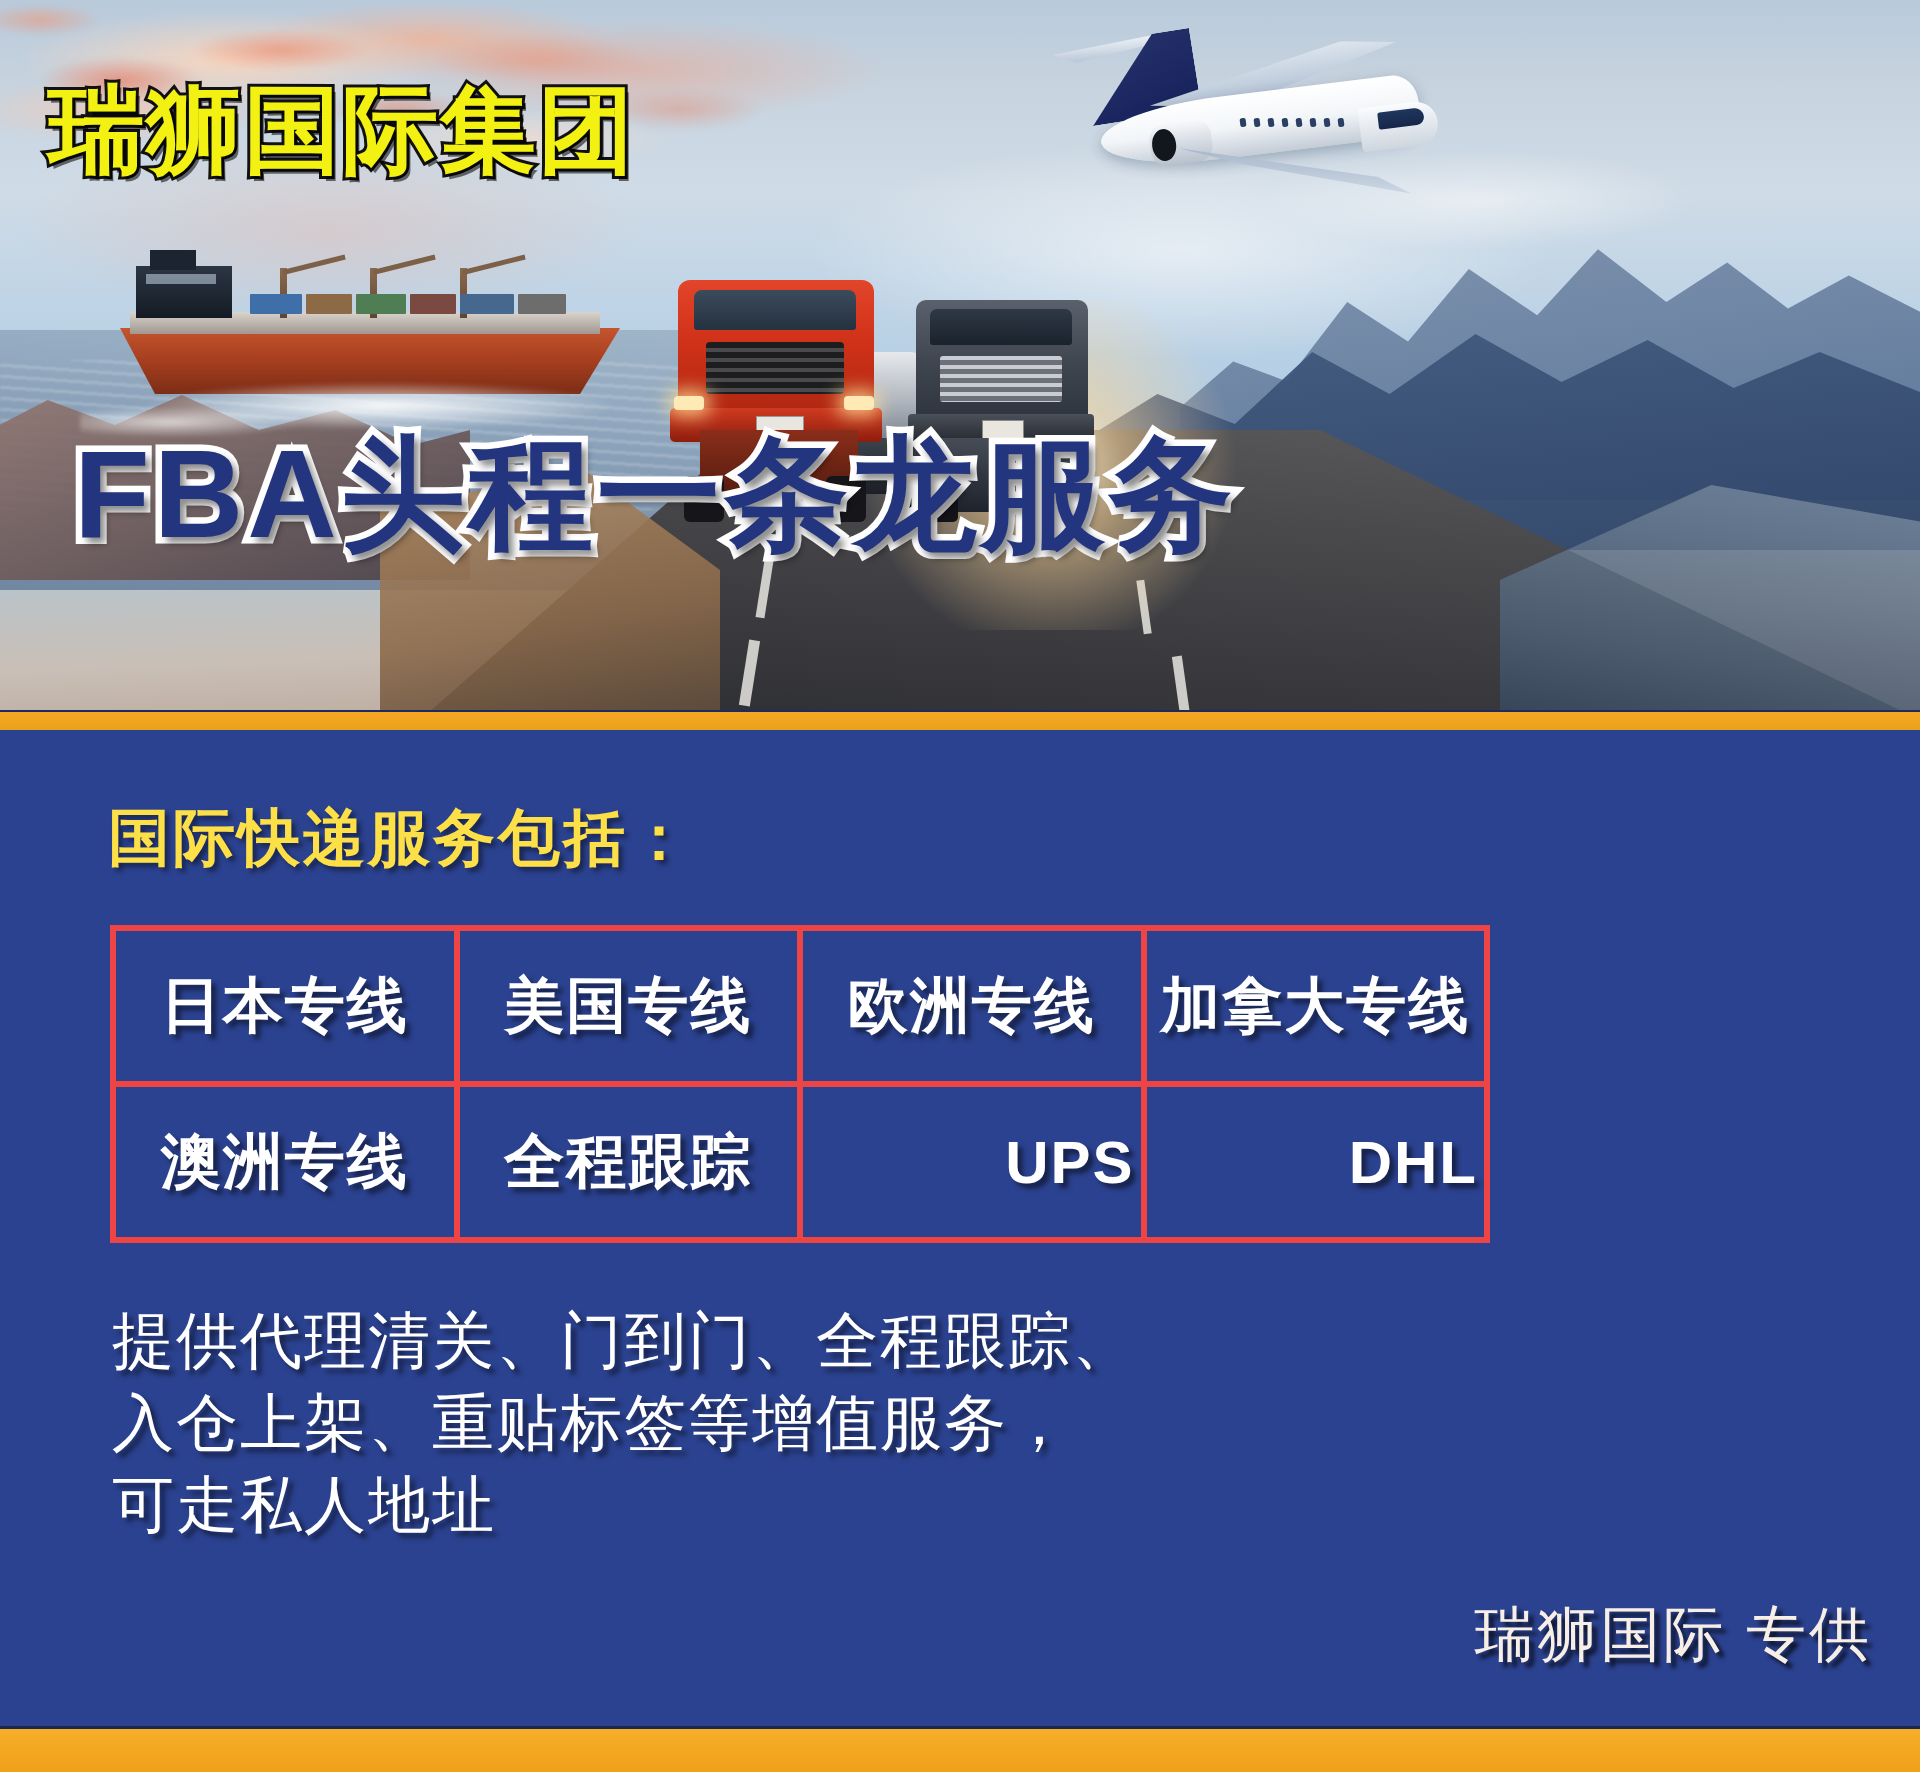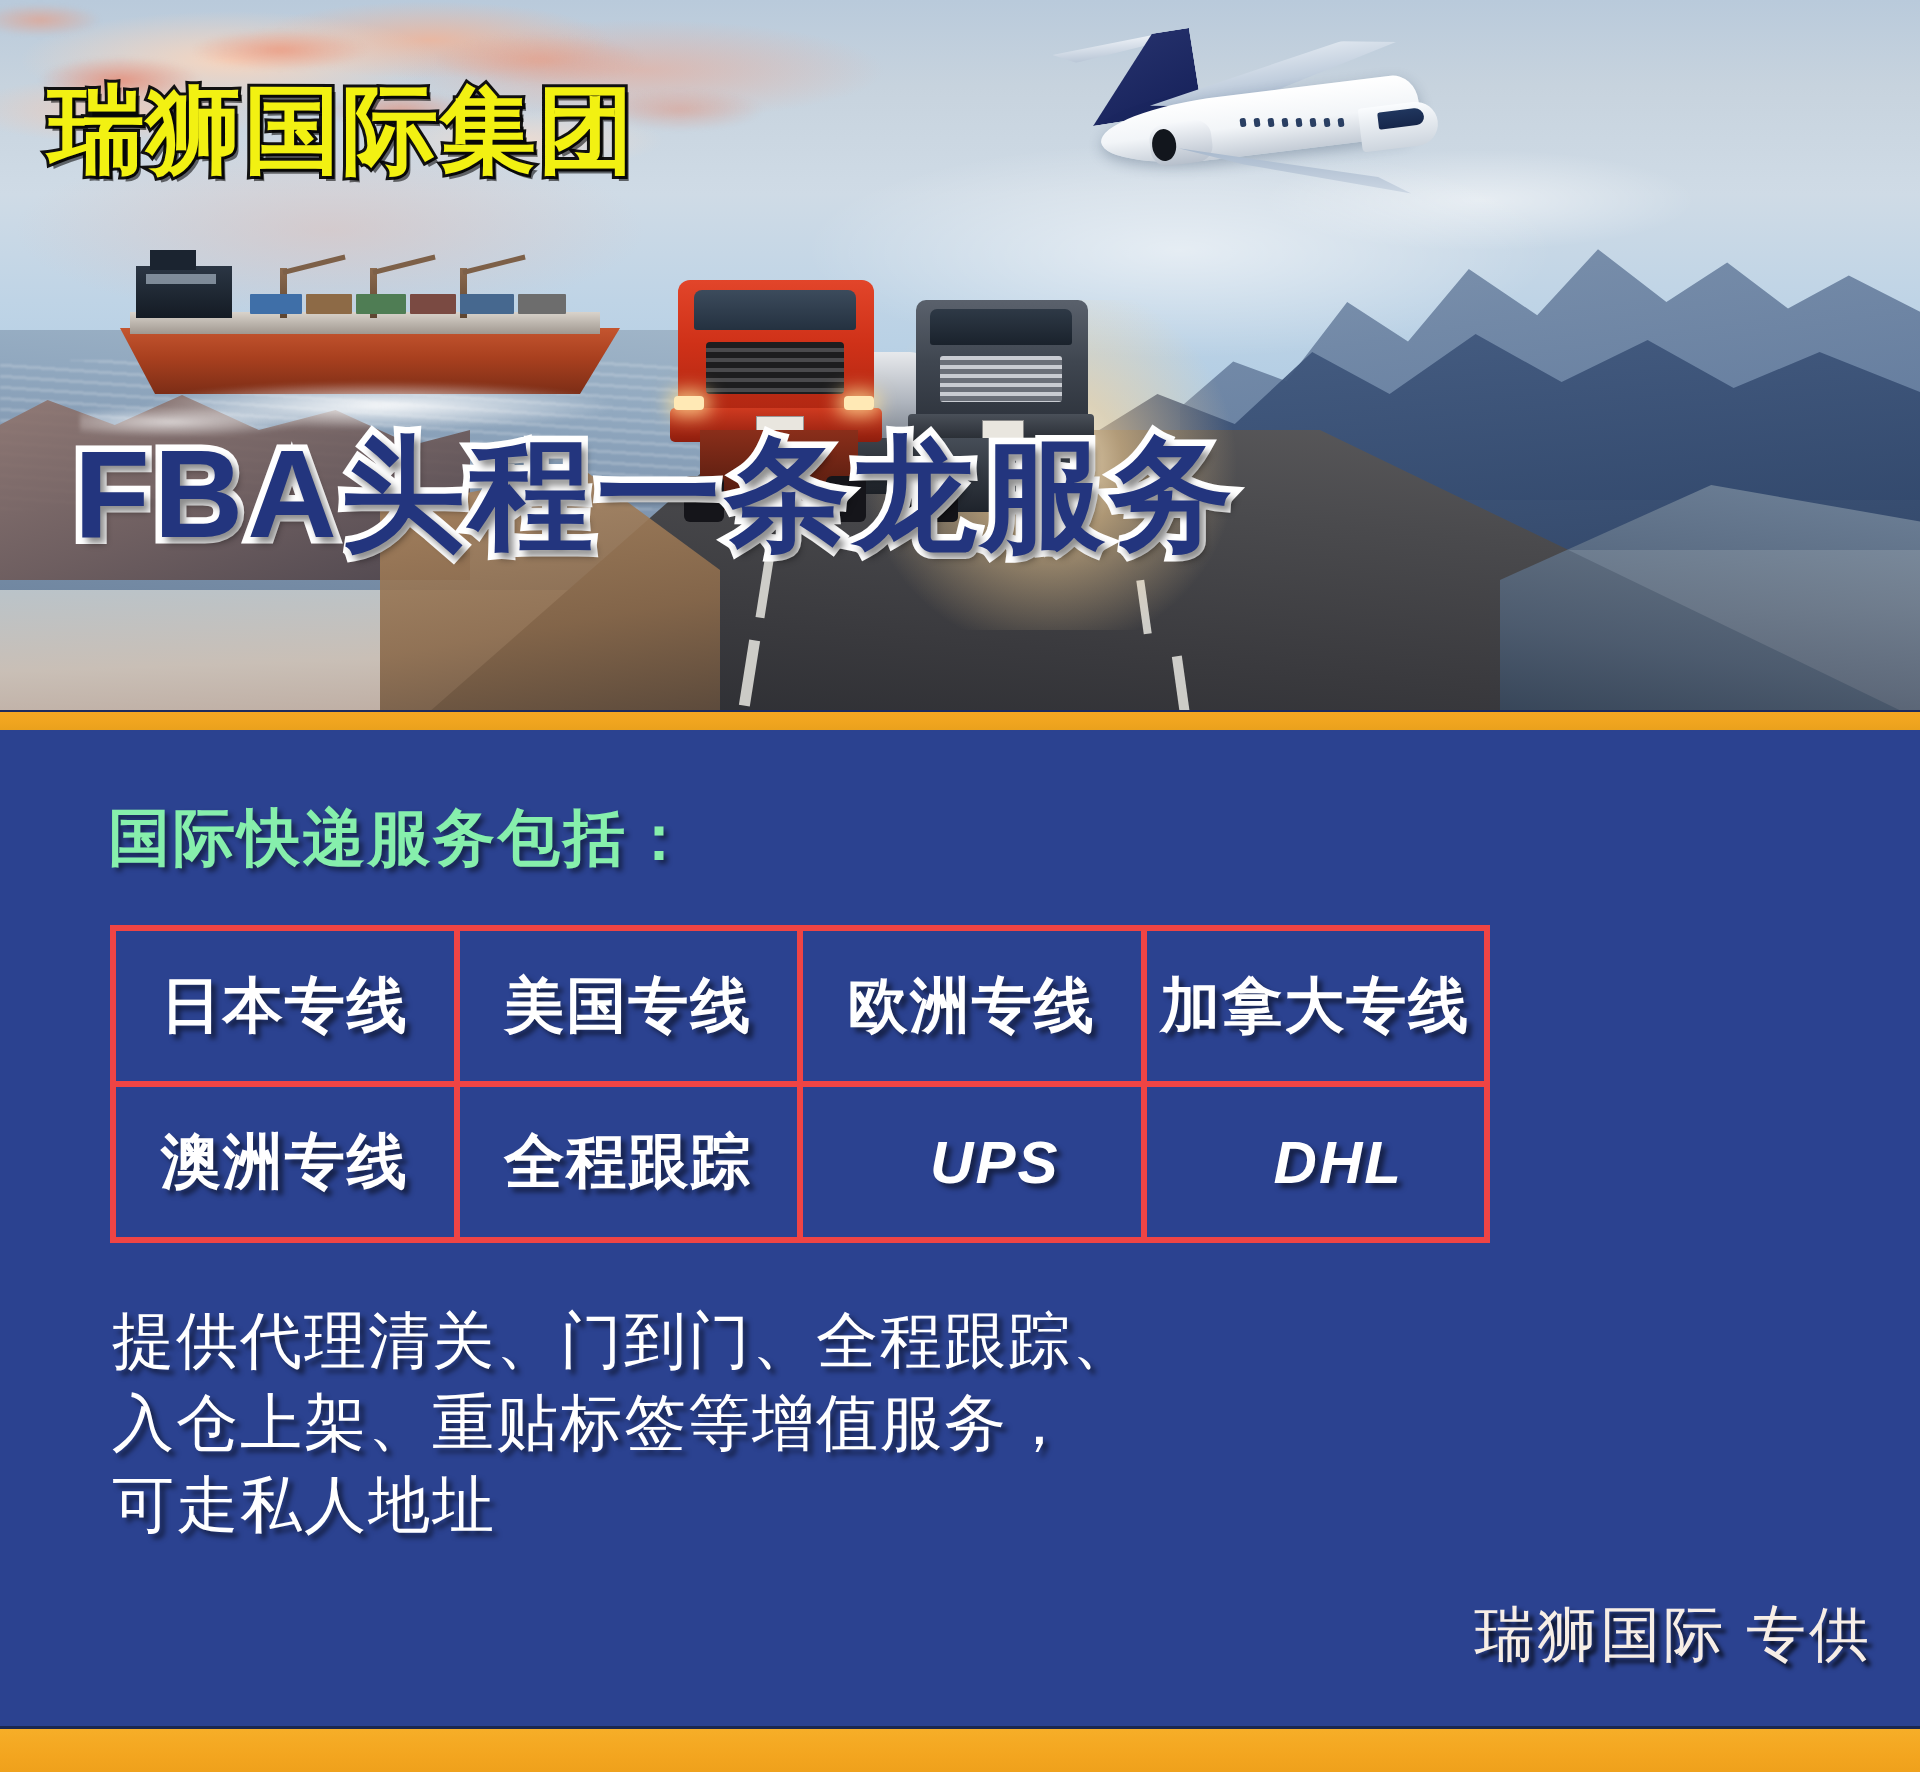--- a/index.html
+++ b/index.html
@@ -169,29 +169,29 @@
     -webkit-text-stroke:13px #ffffff;paint-order:stroke fill;
     text-shadow:5px 6px 7px rgba(0,0,0,.45);text-align:center;}
 
   
   .divider{position:absolute;left:0;top:710px;width:1920px;height:20px;
     background:linear-gradient(180deg,#f5a623 0%,#f0a51f 50%,#e8a01c 100%);
     border-top:2px solid #1d2b5e;border-bottom:2px solid #2b3f86;}
 
   
   .panel{position:absolute;left:0;top:730px;width:1920px;height:996px;background:#2b4290;}
-  .panel-heading{position:absolute;left:108px;top:66px;font-size:62px;font-weight:bold;color:#86efac;
+  .panel-heading{position:absolute;left:108px;top:66px;font-size:62px;font-weight:bold;color:#fde047;
     letter-spacing:3px;white-space:nowrap;text-shadow:4px 4px 5px rgba(0,0,0,.45);}
 
   .svc-table{position:absolute;left:110px;top:195px;width:1380px;
     border-collapse:collapse;table-layout:fixed;}
   .svc-table td{border:6px solid #ef4444;height:150px;vertical-align:middle;
     color:#ffffff;font-size:60px;font-weight:bold;letter-spacing:2px;
     text-align:center;text-shadow:5px 5px 5px rgba(0,0,0,.5);padding:0 6px;white-space:nowrap;}
-  .svc-table td.lft{text-align:center;padding-left:52px;font-style:italic;}
+  .svc-table td.lft{text-align:right;padding-left:52px;}
 
   .blurb{position:absolute;left:112px;top:570px;font-size:62px;font-weight:normal;color:#ffffff;
     line-height:1.32;letter-spacing:2px;text-shadow:5px 5px 5px rgba(0,0,0,.5);}
   .blurb div{white-space:nowrap;}
 
   .footnote{position:absolute;right:48px;top:865px;font-size:60px;font-weight:normal;
     color:#f7eee6;letter-spacing:3px;white-space:nowrap;
     text-shadow:5px 5px 4px rgba(0,0,0,.75);}
 
   

